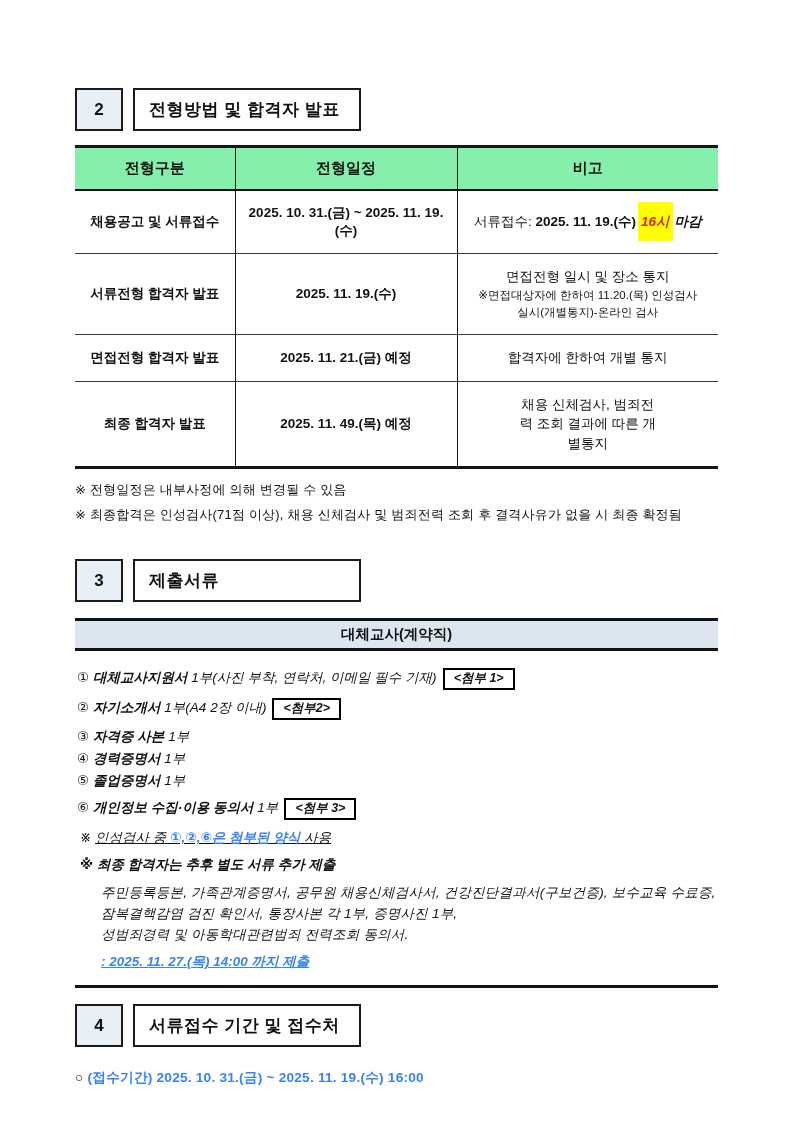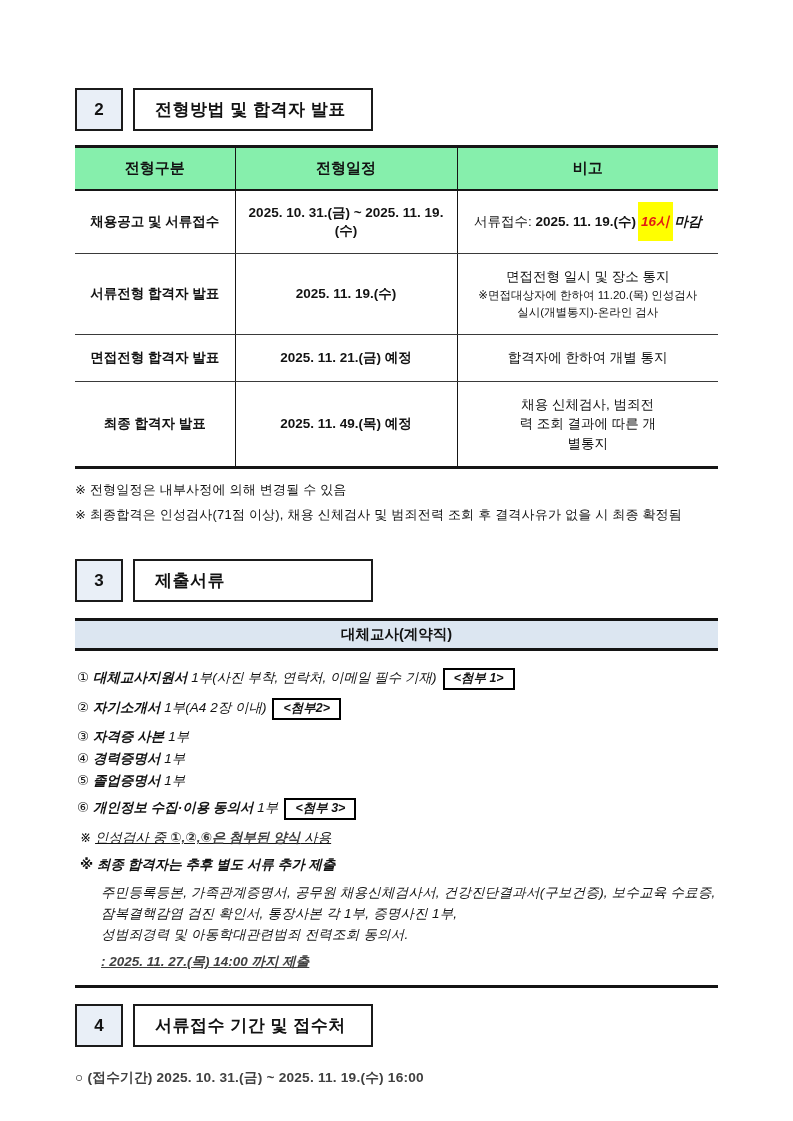--- a/index.html
+++ b/index.html
@@ -3,32 +3,32 @@
 <meta charset="utf-8">
 <style>
   html,body { margin:0; padding:0; background:#ffffff; }
   .page {
     position:relative; width:793px; height:1121px; margin:0 auto;
     background:#ffffff; box-sizing:border-box; padding:88px 75px 0 75px;
     font-family:"Liberation Sans","DejaVu Sans",sans-serif; color:#121212;
   }
   .b  { font-weight:bold; }
   .ul { text-decoration:underline; }
-  .blue { color:#404040; }
+  .blue { color:#3b82f6; }
 
   
   .sec-header { display:flex; align-items:stretch; gap:10px; }
   .num-box {
     width:44px; border:2px solid #1b1b1b; background:#e9eff7;
     display:flex; align-items:center; justify-content:center;
     font-weight:bold; font-size:17px;
   }
   .title-box {
     width:196px; border:2px solid #1b1b1b; background:#fff;
-    font-weight:bold; font-size:17px; padding:8px 20px; letter-spacing:0.5px;
+    font-weight:bold; font-size:17px; padding:8px 14px; letter-spacing:0.5px;
     display:flex; align-items:center;
   }
 
   
   table.sched { width:100%; border-collapse:collapse; margin-top:14px;
     border-top:3px solid #161616; border-bottom:3px solid #161616; }
   table.sched th {
     background:#86efac; font-size:15px; font-weight:bold;
     padding:11px 4px; border-bottom:2px solid #161616;
   }

